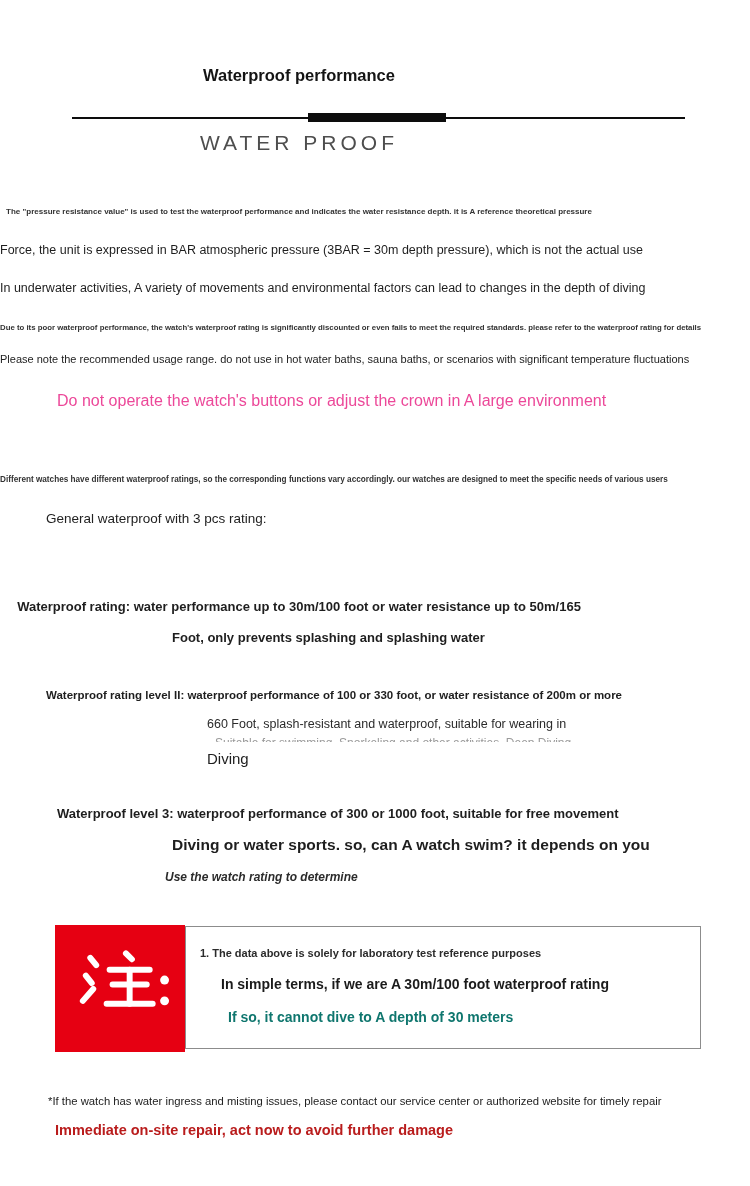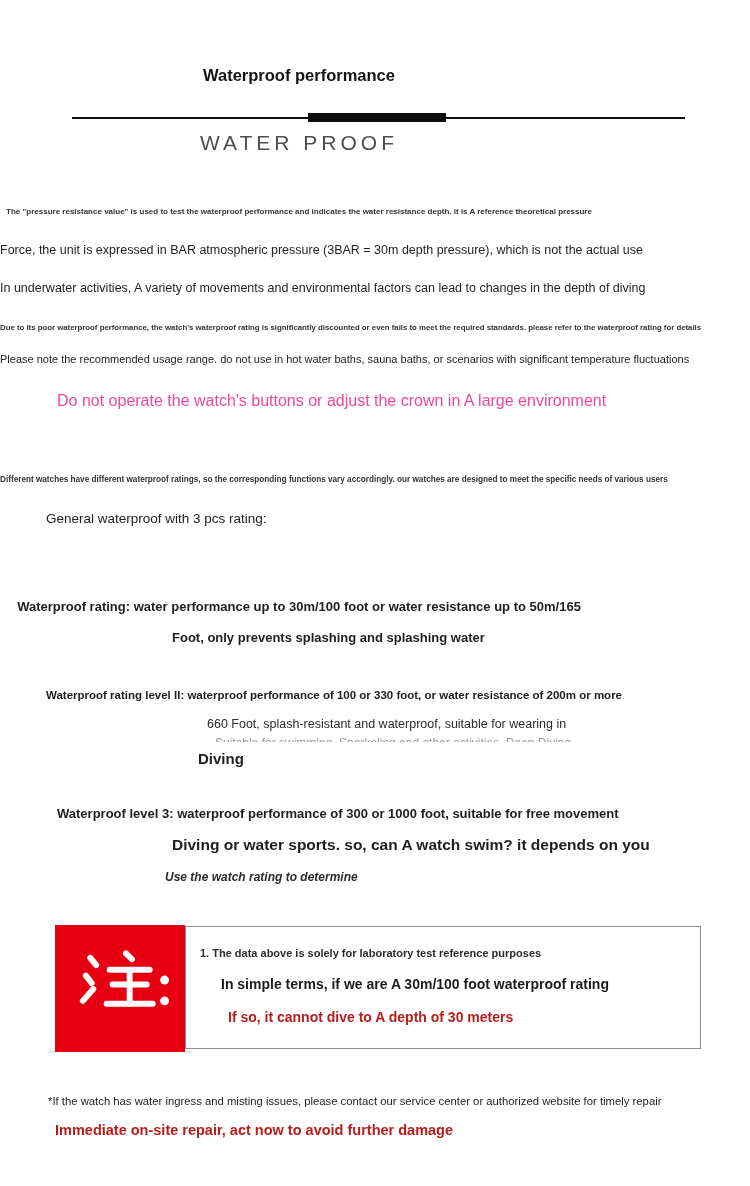--- a/index.html
+++ b/index.html
@@ -28,32 +28,32 @@
 
   #s3{top:475px;font-size:8.2px;font-weight:700;color:#333;}
   #m2{top:511px;left:46px;font-size:13.5px;color:#222;}
 
   #r1a{top:600px;font-size:13px;font-weight:700;}
   #r1b{top:631px;left:172px;font-size:13px;font-weight:700;}
 
   #r2a{top:689px;left:46px;font-size:11.5px;font-weight:700;}
   #r2b{top:717px;left:207px;font-size:12.5px;color:#2b2b2b;}
   #r2clip{top:737px;left:215px;width:415px;height:5px;overflow:hidden;font-size:12px;color:#9a9a9a;line-height:1;}
-  #r2c{top:750px;left:198px;font-size:15px;font-weight:700;}
+  #r2c{top:750px;left:207px;font-size:15px;font-weight:400;}
 
   #r3a{top:807px;left:57px;font-size:13px;font-weight:700;}
   #r3b{top:836px;left:172px;font-size:15.5px;font-weight:700;}
   #r3c{top:871px;left:165px;font-size:12px;font-weight:600;color:#2b2b2b;font-style:italic;}
 
   #note-red{top:925px;left:55px;width:130px;height:127px;background:#e60012;
     display:flex;align-items:center;justify-content:center;}
   #note-border{top:926px;left:185px;width:514px;height:121px;border:1px solid #8c8c8c;background:#fff;}
   #n1{top:947px;left:200px;font-size:11px;font-weight:700;color:#2b2b2b;}
   #n2{top:976px;left:221px;font-size:14px;font-weight:700;color:#1b1b1b;}
-  #n3{top:1009px;left:228px;font-size:14px;font-weight:700;color:#b91c1c;}
+  #n3{top:1009px;left:228px;font-size:14px;font-weight:700;color:#0f766e;}
 
   #f1{top:1095px;left:48px;font-size:11.3px;color:#222;}
   #f2{top:1122px;left:55px;font-size:14.5px;font-weight:700;color:#b91c1c;}
 </style>
 </head>
 <body>
 
 <div class="abs center" id="title">Waterproof performance</div>
 <div class="abs" id="divider-thin"></div>
 <div class="abs" id="divider-thick"></div>

